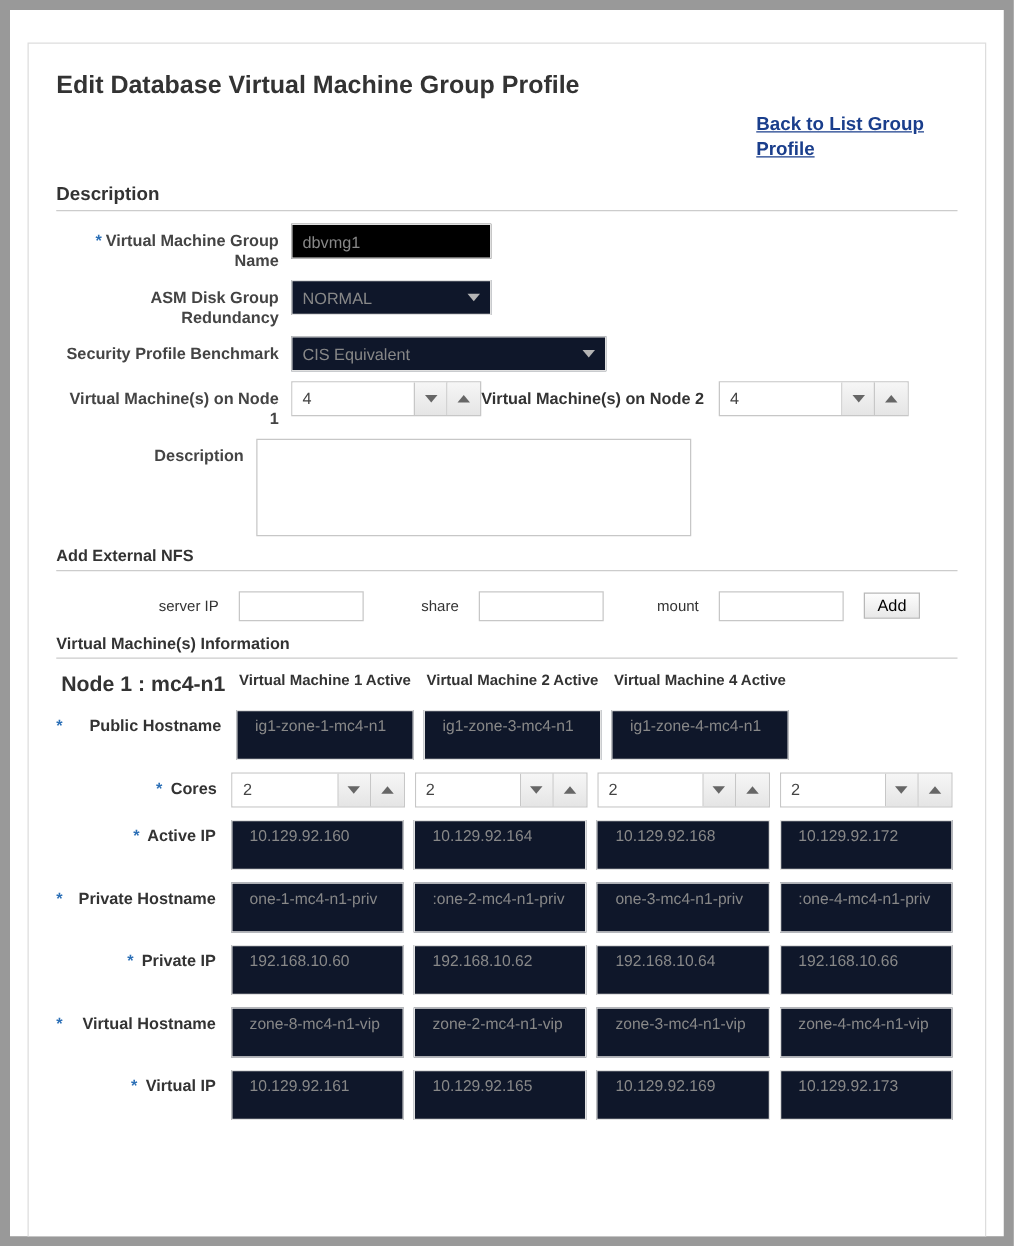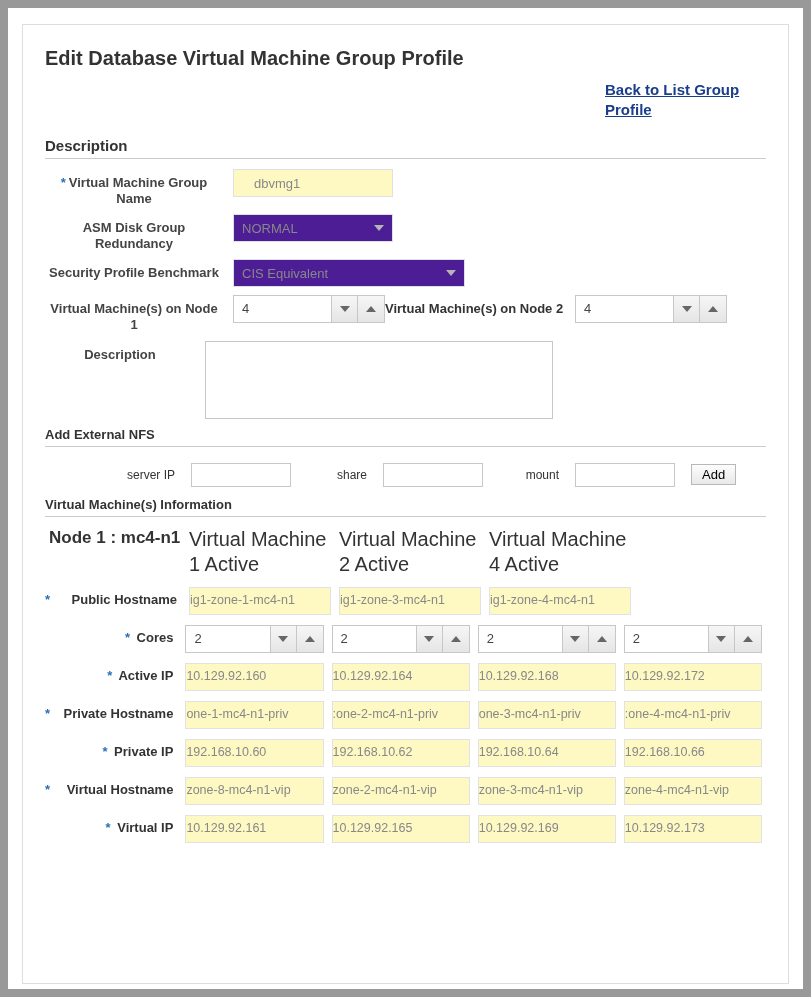--- a/index.html
+++ b/index.html
@@ -15,21 +15,21 @@
     height: 997px;
     background: #fff;
     margin: 0;
     border: 8px solid #999;
     overflow: hidden;
     position: relative;
   }
   .panel {
     background: #fff;
     border: 1px solid #ddd;
-    margin: 16px 14px;
+    margin: 26px 14px;
     padding: 18px 22px 0 22px;
     height: 960px;
   }
   .page-title {
     font-size: 20px;
     font-weight: bold;
     margin: 4px 0 10px 0;
     color: #333;
   }
   .back-link {
@@ -55,44 +55,44 @@
     border-top: 1px solid #ccc;
     margin: 4px 0 10px 0;
   }
   .form-row {
     display: flex;
     align-items: flex-start;
     margin-bottom: 8px;
   }
   .label-col {
     width: 188px;
-    text-align: center;
+    text-align: right;
     padding-right: 10px;
     padding-top: 6px;
     font-weight: bold;
     color: #444;
     font-size: 13px;
     line-height: 1.2;
   }
   .req {
     color: #2b6fb6;
     margin-right: 3px;
     vertical-align: top;
   }
   .ro-input {
-    background: #fef9c3;
+    background: #000000;
     border: 1px solid #e0e0e0;
-    padding: 6px 20px;
+    padding: 6px 8px;
     color: #888;
     width: 160px;
     height: 28px;
     font-size: 13px;
   }
   .ro-select {
-    background: #4c1d95;
+    background: #0f172a;
     border: 1px solid #e0e0e0;
     padding: 6px 8px;
     color: #888;
     height: 28px;
     position: relative;
     display: inline-flex;
     align-items: center;
   }
   .ro-select .chev {
     position: absolute;
@@ -154,34 +154,34 @@
   .vm-table { margin-top:10px; }
   .vm-head-row { display:flex; }
   .node-label {
     width: 140px;
     font-size: 17px;
     font-weight: bold;
     color:#333;
     line-height:1.25;
     padding-left:4px;
   }
-  .vm-col { width: 150px; font-weight:normal; font-size:20px; line-height:1.25; padding:0 4px;}
+  .vm-col { width: 150px; text-align:center; font-weight:bold; font-size:12px; line-height:1.25; padding:0 4px;}
   .vm-row { display:flex; margin-top:10px; align-items:flex-start; }
   .row-label {
     width: 140px;
     text-align:right;
     font-weight:bold;
     font-size:13px;
     padding-right:8px;
     padding-top:5px;
     line-height:1.2;
   }
   .cell-input {
-    width:142px; height:28px; background:#fef9c3; border:1px solid #e2e2e2;
-    color:#888; padding:5px 0; font-size:12.5px; margin:0 4px;
+    width:142px; height:40px; background:#0f172a; border:1px solid #e2e2e2;
+    color:#888; padding:5px 14px; font-size:12.5px; margin:0 4px;
     overflow:hidden; white-space:nowrap;
   }
   .cell-spinner { width:142px; margin:0 4px; }
   .cell-spinner .spinner {width:100%;}
   .cell-spinner .spinner .val{width:auto; flex:1;}
 </style>
 </head>
 <body>
 
 <div class="outer">
@@ -202,21 +202,21 @@
     <div class="form-row">
       <div class="label-col"><span>ASM Disk Group Redundancy</span></div>
       <div class="ro-select" style="width:160px">
         <span>NORMAL</span>
           <span class="chev"></span>
       </div>
     </div>
 
     <div class="form-row">
       <div class="label-col"><span>Security Profile Benchmark</span></div>
-      <div class="ro-select" style="width:232px">
+      <div class="ro-select" style="width:252px">
         <span>CIS Equivalent</span>
           <span class="chev"></span>
       </div>
     </div>
 
     <div class="form-row">
       <div class="label-col"><span>Virtual Machine(s) on Node 1</span></div>
       <div class="spinner">
         <div class="val">4</div>
         <div class="btn">

